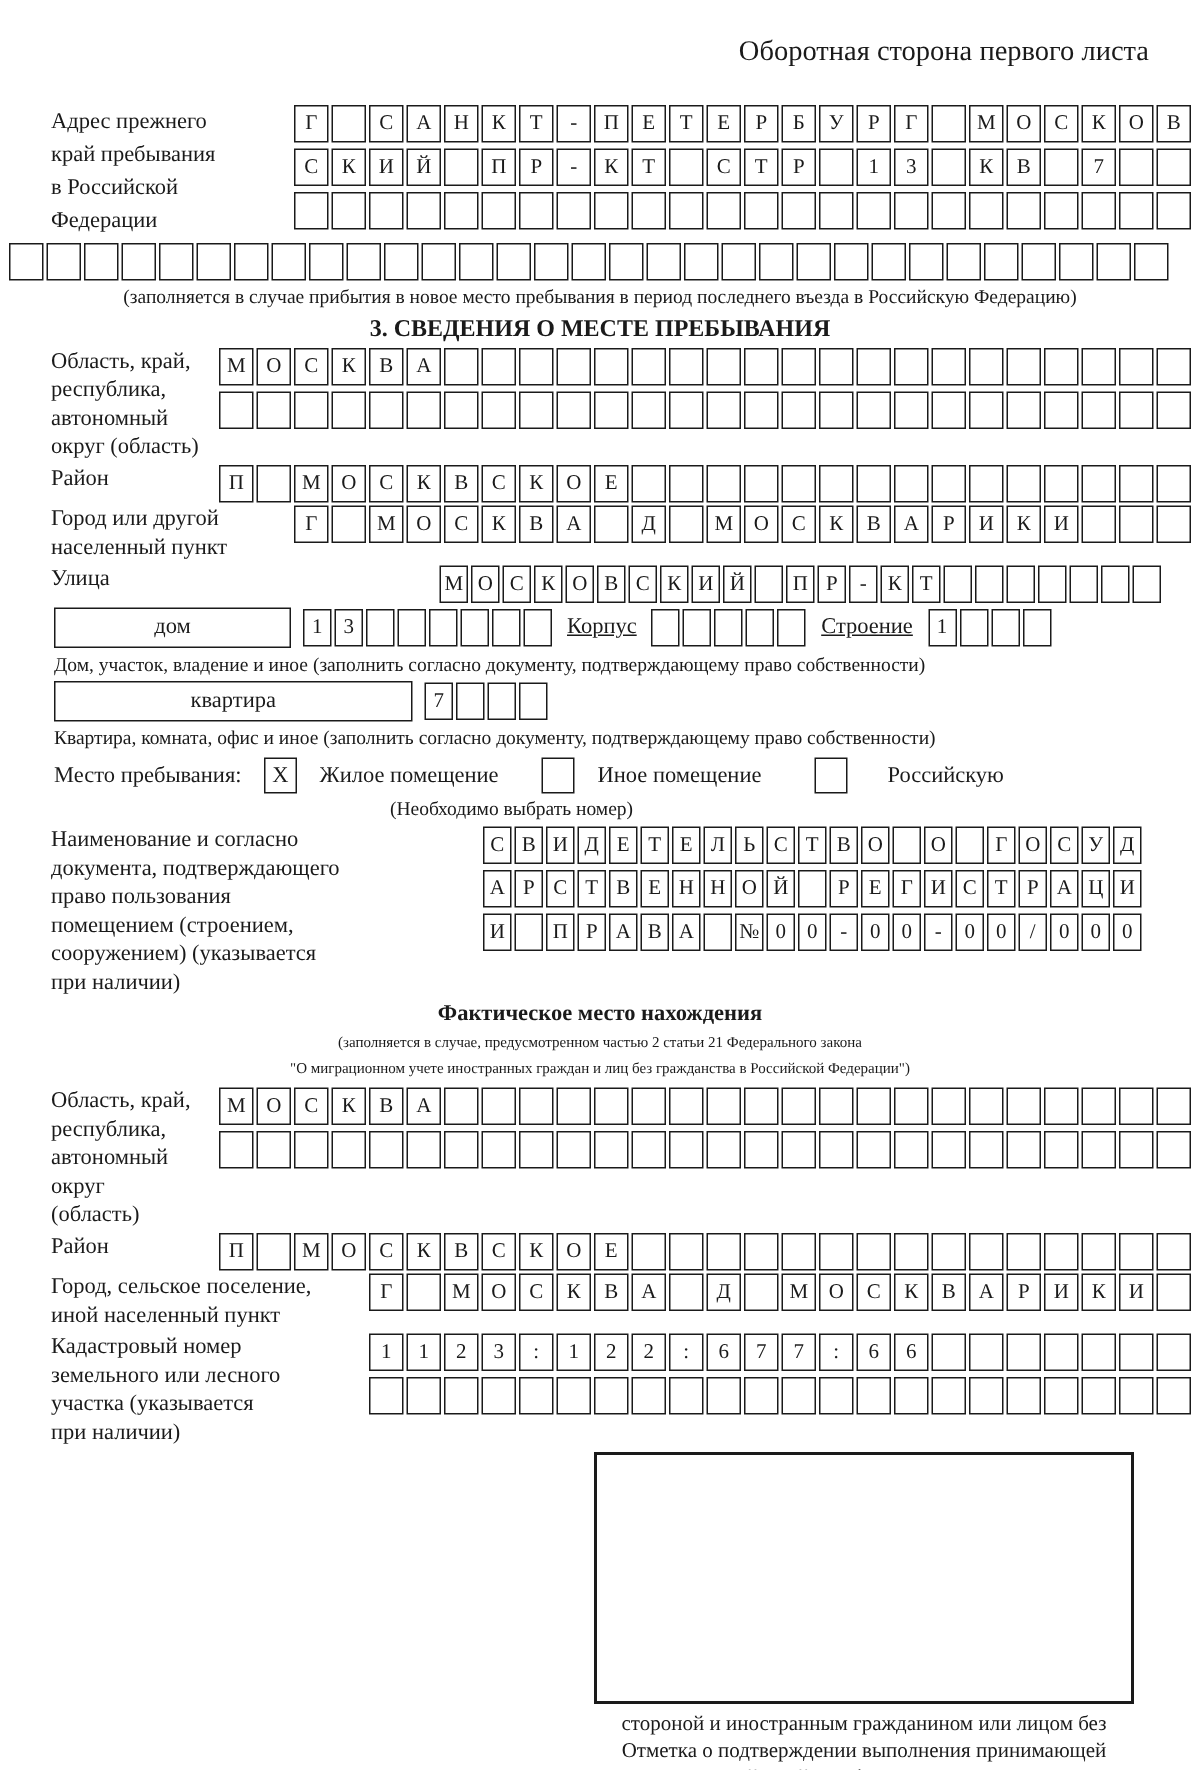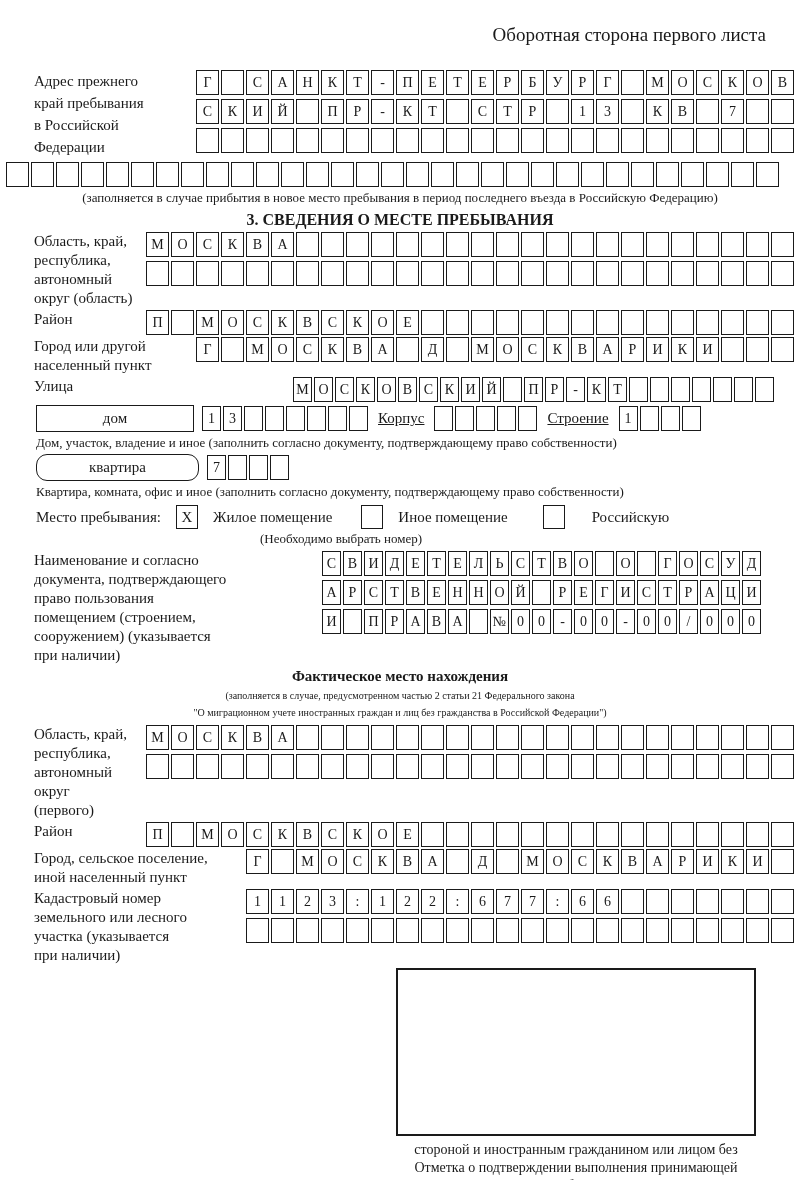--- a/index.html
+++ b/index.html
@@ -28,21 +28,21 @@
   .mr20{margin-right:20px;}
   .mr33{margin-right:33px;}
   .mb2{margin-bottom:2px;}
   .dom-row,.kv-row{display:flex;align-items:center;gap:8px;margin-left:30px;margin-top:3px;}
   .dom-row .cells,.kv-row .cells{margin-left:0;}
   .boxfield{
     box-sizing:border-box;border:1.6px solid #1a1a1a;height:27px;
     display:flex;align-items:center;justify-content:center;font-size:15px;flex:none;
   }
   .w165{width:158px;}
-  .w200{width:163px;border-radius:11px;}
+  .w200{width:239px;}
   .inline-label{font-size:15px;flex:none;padding:0 2px;text-decoration:underline;}
   .check-row{display:flex;align-items:center;gap:15px;margin-left:30px;margin-top:5px;font-size:15px;}
   .checkbox{
     box-sizing:border-box;width:22px;height:24px;border:1.7px solid #1a1a1a;
     display:flex;align-items:center;justify-content:center;font-size:15px;flex:none;
   }
   .need-note{font-size:13px;text-align:center;width:300px;margin-left:185px;margin-top:2px;}
   .doc-block{margin-top:4px;}
   .fakt-title{font-size:15px;font-weight:bold;text-align:center;margin:3px 0 2px 0;}
   .fakt-note{font-size:10px;text-align:center;line-height:17px;}
@@ -489,21 +489,21 @@
 
   <div class="fakt-title">Фактическое место нахождения</div>
   <div class="fakt-note">(заполняется в случае, предусмотренном частью 2 статьи 21 Федерального закона</div>
   <div class="fakt-note">"О миграционном учете иностранных граждан и лиц без гражданства в Российской Федерации")</div>
 
   <div class="frow mt4 mb2">
     <div class="label">
         <div>Область, край,</div>
         <div>республика,</div>
         <div>автономный округ</div>
-        <div>(первого)</div>
+        <div>(область)</div>
       </div>
     <div class="grid-col">
       <div class="cells">
           <span class="cell">М</span>
           <span class="cell">О</span>
           <span class="cell">С</span>
           <span class="cell">К</span>
           <span class="cell">В</span>
           <span class="cell">А</span>
           <span class="cell"></span>

